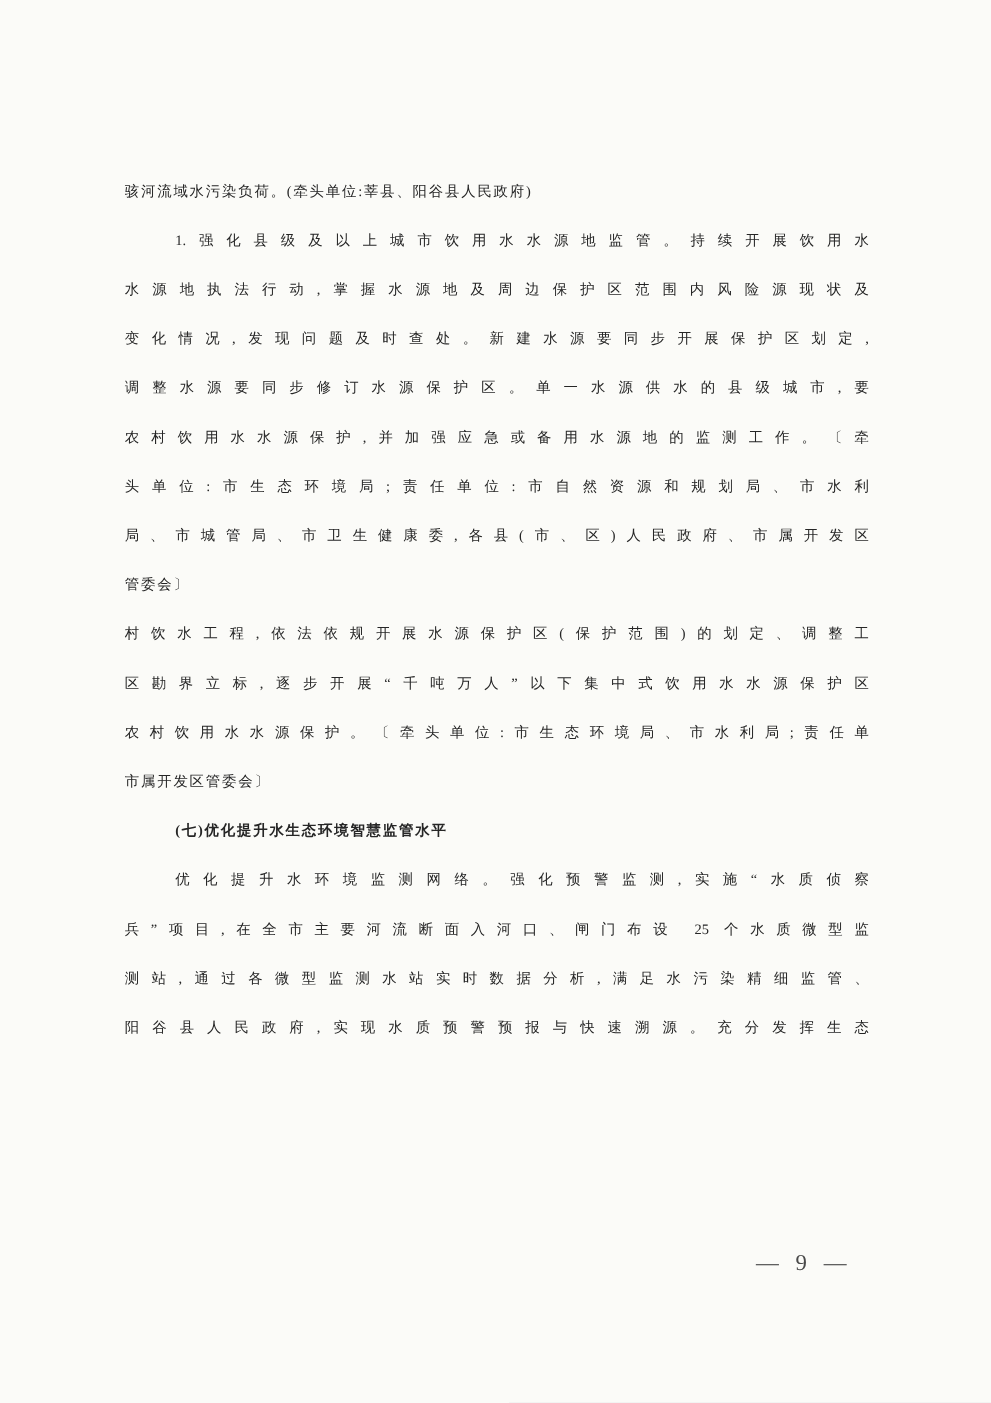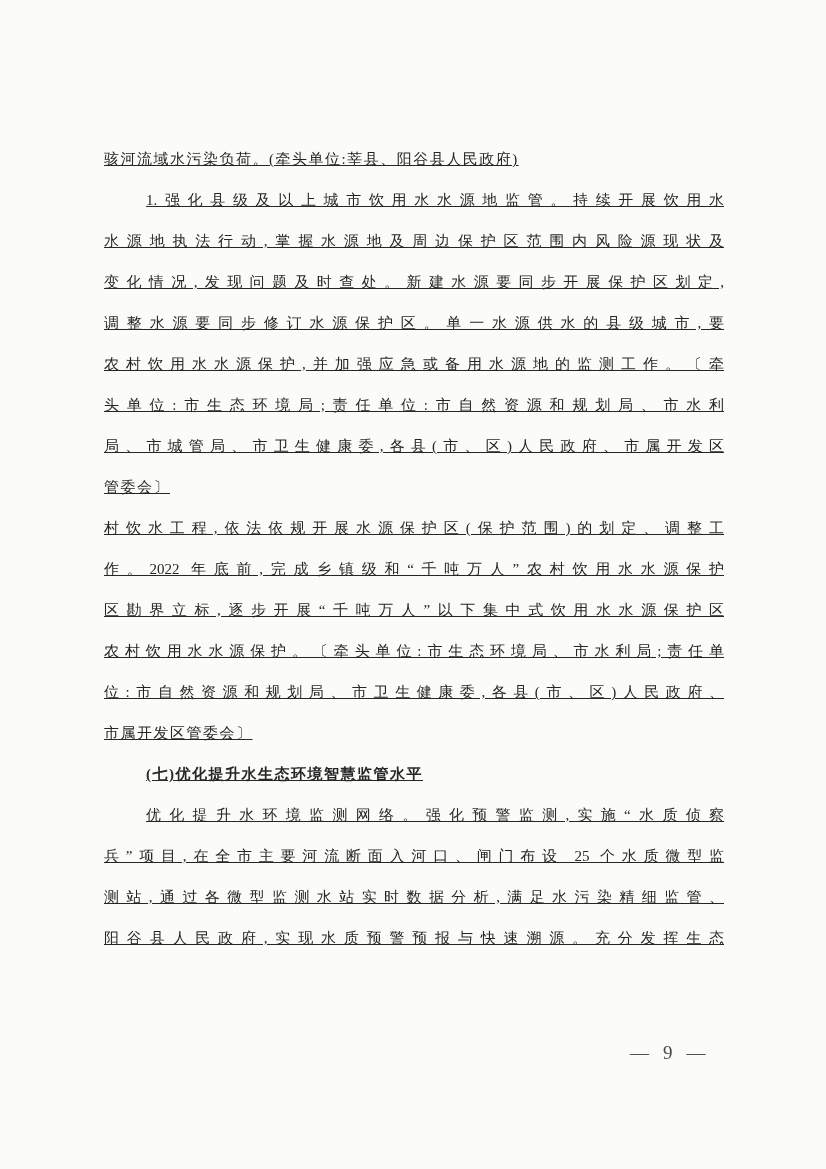--- a/index.html
+++ b/index.html
@@ -16,27 +16,26 @@
     color: #262626;
     overflow: hidden;
   }
   .text-block {
     position: absolute;
     left: 104px;
     top: 139px;
     width: 620px;
   }
   .ln {
-    font-size: 15px;
+    font-size: 12px;
     line-height: 41px;
     height: 41px;
     letter-spacing: 1.5px;
     white-space: nowrap;
     overflow: hidden;
-    text-decoration: underline;
   }
   
   .js {
     letter-spacing: 0;
     white-space: normal;
     text-align: justify;
     text-align-last: justify;
   }
   
   .ind { text-indent: 42px; }
@@ -63,24 +62,22 @@
     <div class="ln">骇河流域水污染负荷。(牵头单位:莘县、阳谷县人民政府)</div>
     <div class="ln ind js">1.强化县级及以上城市饮用水水源地监管。持续开展饮用水</div>
     <div class="ln js">水源地执法行动,掌握水源地及周边保护区范围内风险源现状及</div>
     <div class="ln js">变化情况,发现问题及时查处。新建水源要同步开展保护区划定,</div>
     <div class="ln js">调整水源要同步修订水源保护区。单一水源供水的县级城市,要</div>
     <div class="ln js">农村饮用水水源保护,并加强应急或备用水源地的监测工作。〔牵</div>
     <div class="ln js">头单位:市生态环境局;责任单位:市自然资源和规划局、市水利</div>
     <div class="ln js">局、市城管局、市卫生健康委,各县(市、区)人民政府、市属开发区</div>
     <div class="ln">管委会〕</div>
     <div class="ln js">村饮水工程,依法依规开展水源保护区(保护范围)的划定、调整工</div>
-    <div class="ln js">作。2022 年底前,完成乡镇级和“千吨万人”农村饮用水水源保护</div>
     <div class="ln js">区勘界立标,逐步开展“千吨万人”以下集中式饮用水水源保护区</div>
     <div class="ln js">农村饮用水水源保护。〔牵头单位:市生态环境局、市水利局;责任单</div>
-    <div class="ln js">位:市自然资源和规划局、市卫生健康委,各县(市、区)人民政府、</div>
     <div class="ln">市属开发区管委会〕</div>
     <div class="ln ind hd">(七)优化提升水生态环境智慧监管水平</div>
     <div class="ln ind js">优化提升水环境监测网络。强化预警监测,实施“水质侦察</div>
     <div class="ln js">兵”项目,在全市主要河流断面入河口、闸门布设 25 个水质微型监</div>
     <div class="ln js">测站,通过各微型监测水站实时数据分析,满足水污染精细监管、</div>
     <div class="ln js">阳谷县人民政府,实现水质预警预报与快速溯源。充分发挥生态</div>
   </div>
 
   <div class="footer">
     <span class="dash">—</span>

